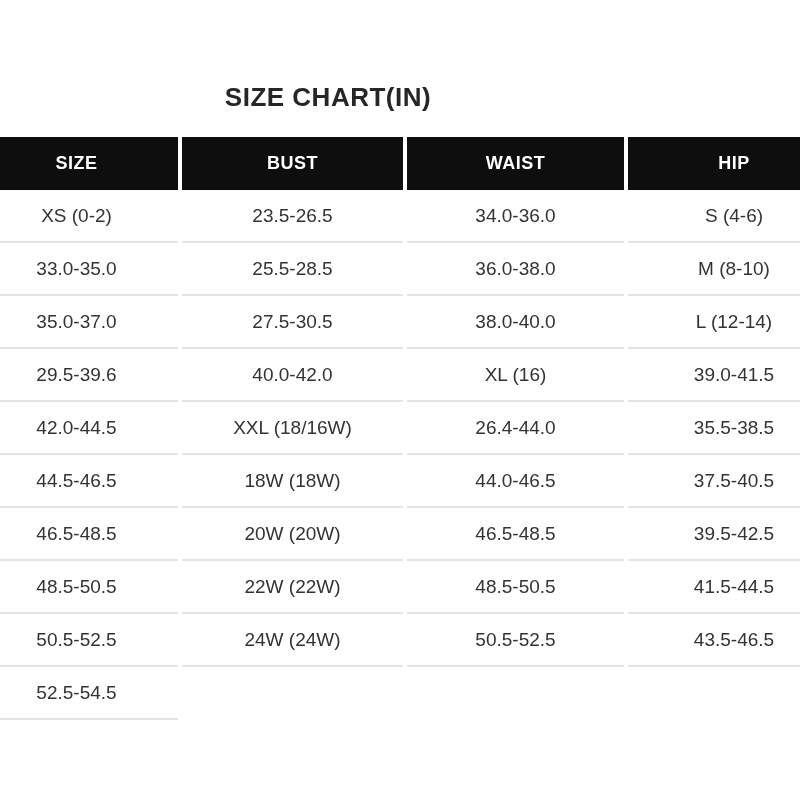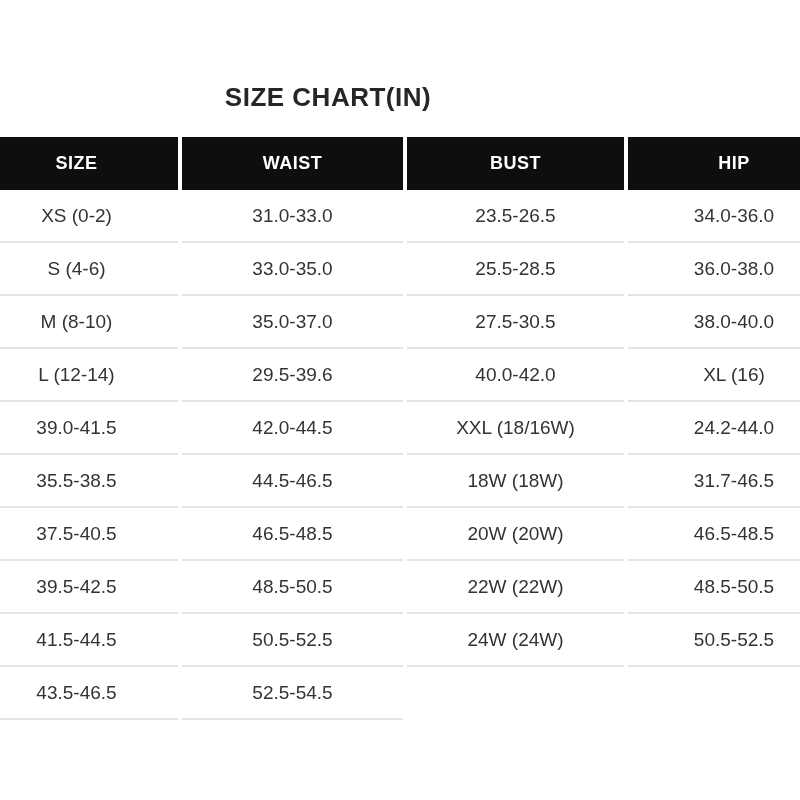--- a/index.html
+++ b/index.html
@@ -51,26 +51,25 @@
   }
 </style>
 </head>
 <body>
 
 <h1 class="page-title">SIZE CHART(IN)</h1>
 
 <div class="size-table">
 
   <div class="hcell">SIZE</div>
+  <div class="hcell">BUST</div>
   <div class="hcell">WAIST</div>
-  <div class="hcell">BUST</div>
   <div class="hcell">HIP</div>
 
   <div class="cell">XS (0-2)</div>
-  <div class="cell">31.0-33.0</div>
   <div class="cell">23.5-26.5</div>
   <div class="cell">34.0-36.0</div>
 
   <div class="cell">S (4-6)</div>
   <div class="cell">33.0-35.0</div>
   <div class="cell">25.5-28.5</div>
   <div class="cell">36.0-38.0</div>
 
   <div class="cell">M (8-10)</div>
   <div class="cell">35.0-37.0</div>
@@ -79,26 +78,26 @@
 
   <div class="cell">L (12-14)</div>
   <div class="cell">29.5-39.6</div>
   <div class="cell">40.0-42.0</div>
 
   <div class="cell">XL (16)</div>
   <div class="cell">39.0-41.5</div>
   <div class="cell">42.0-44.5</div>
 
   <div class="cell">XXL (18/16W)</div>
-  <div class="cell">24.2-44.0</div>
+  <div class="cell">26.4-44.0</div>
   <div class="cell">35.5-38.5</div>
   <div class="cell">44.5-46.5</div>
 
   <div class="cell">18W (18W)</div>
-  <div class="cell">31.7-46.5</div>
+  <div class="cell">44.0-46.5</div>
   <div class="cell">37.5-40.5</div>
   <div class="cell">46.5-48.5</div>
 
   <div class="cell">20W (20W)</div>
   <div class="cell">46.5-48.5</div>
   <div class="cell">39.5-42.5</div>
   <div class="cell">48.5-50.5</div>
 
   <div class="cell">22W (22W)</div>
   <div class="cell">48.5-50.5</div>

